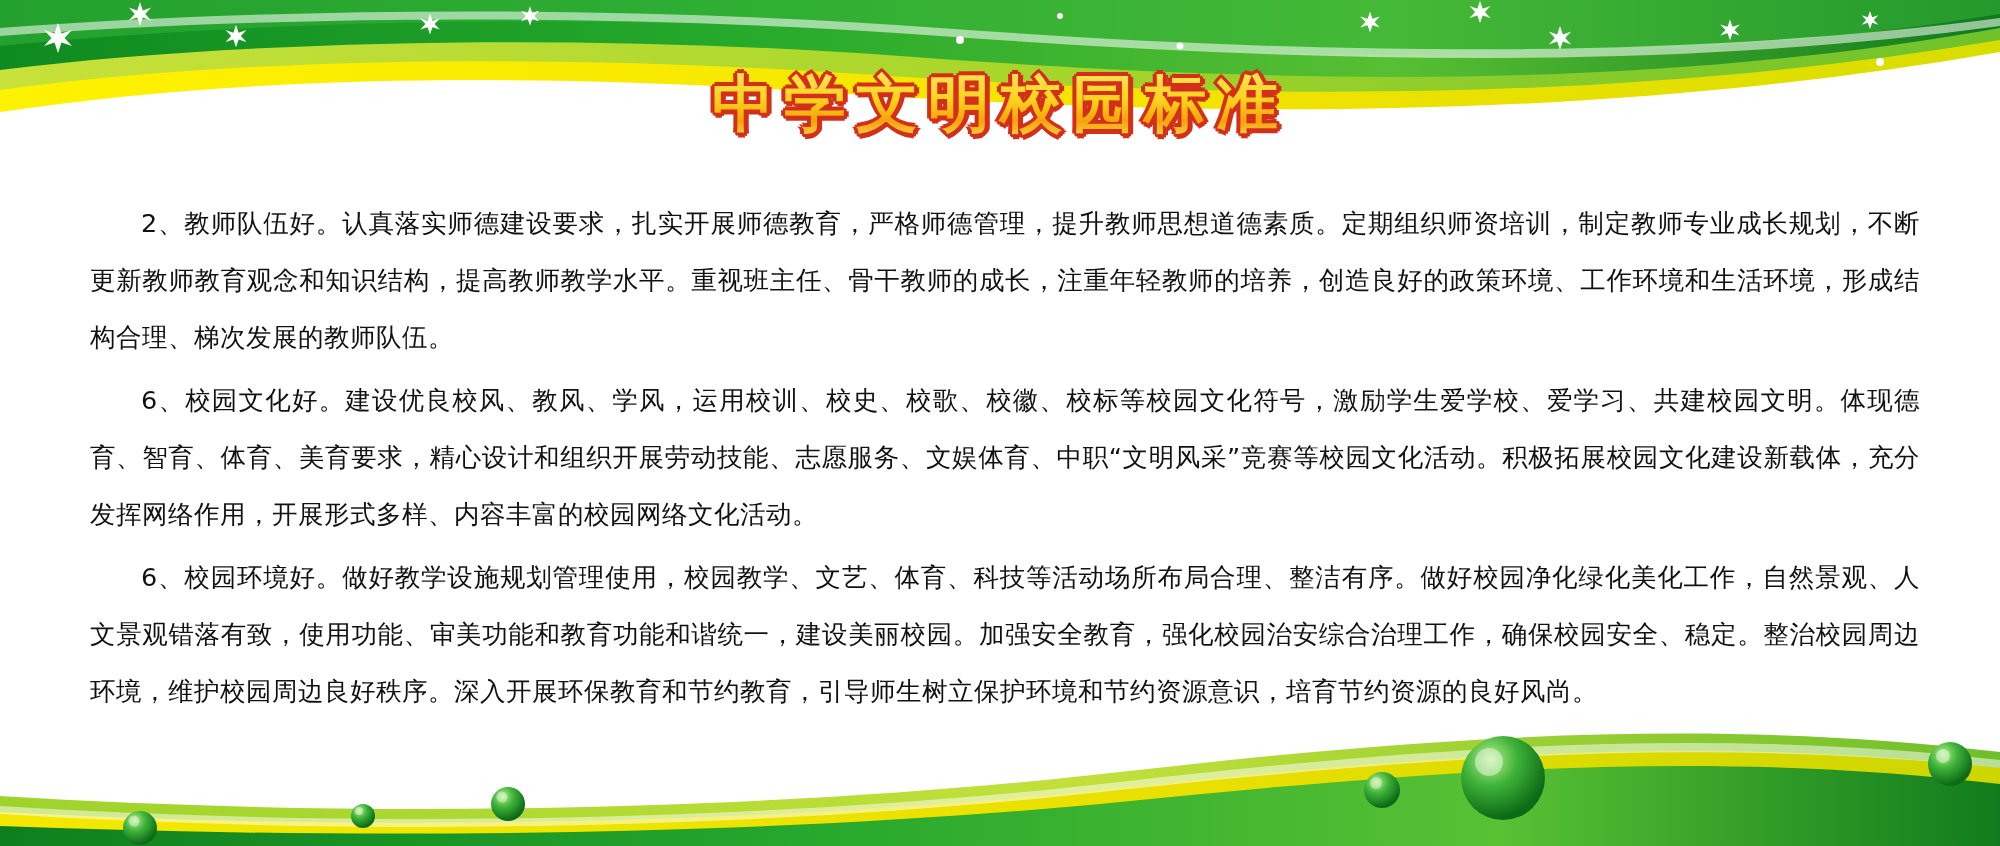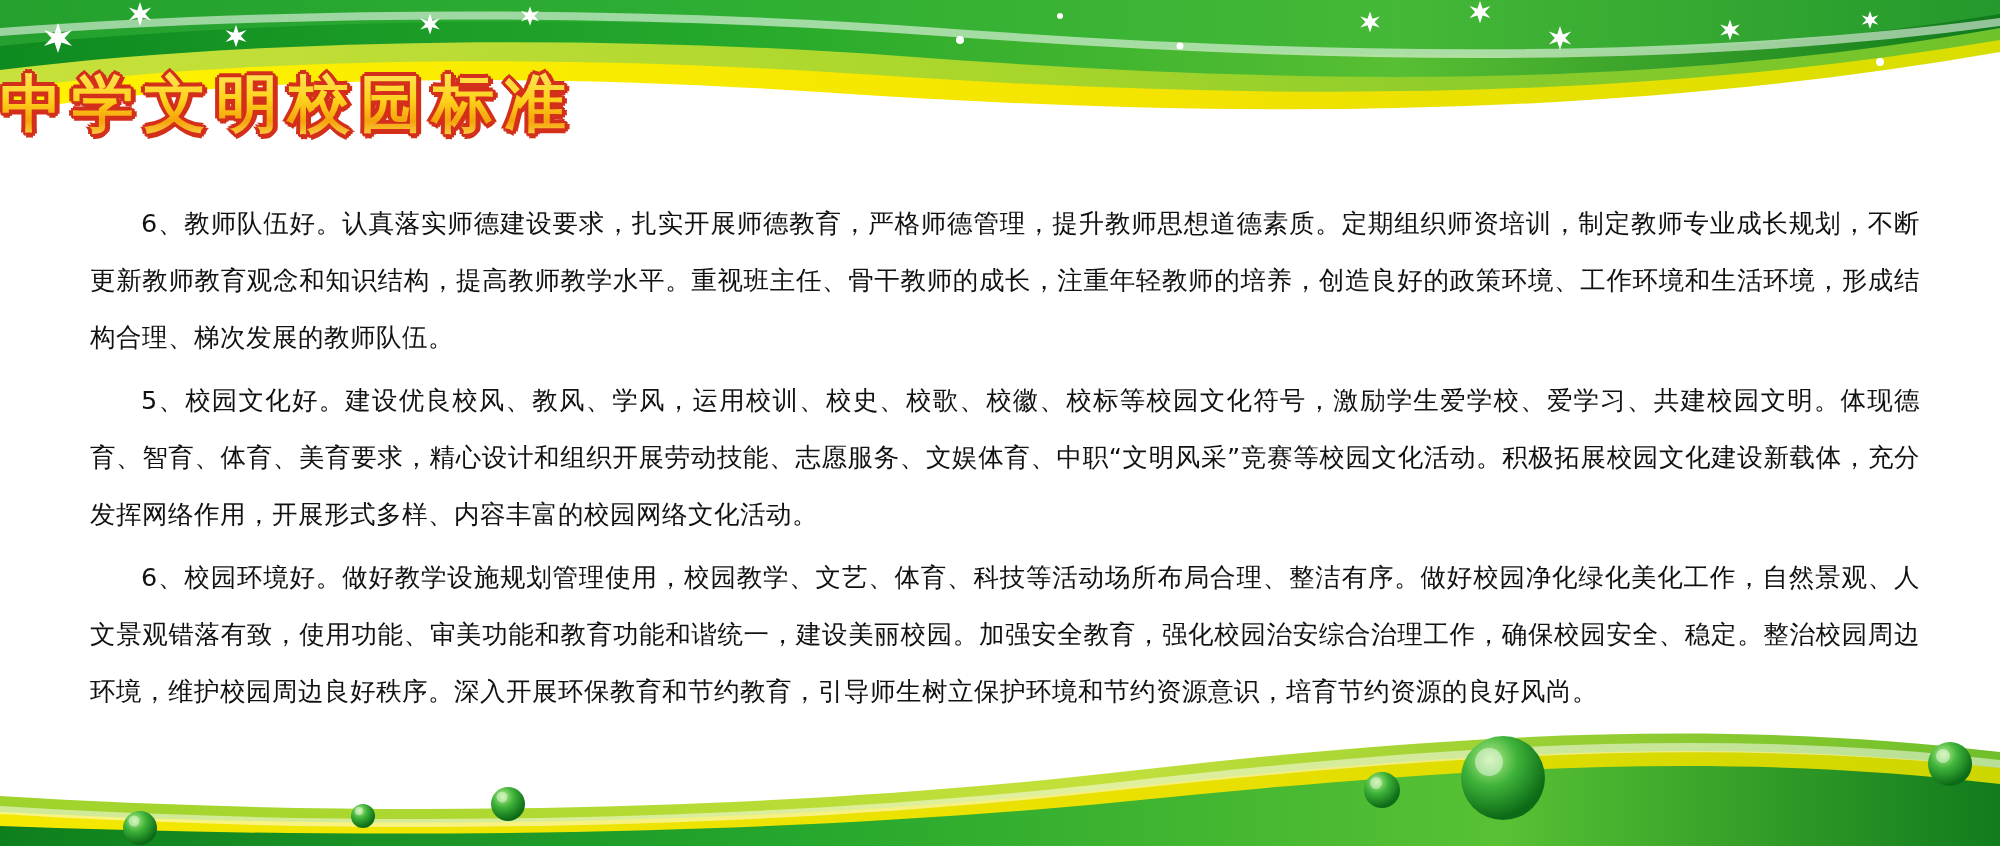--- a/index.html
+++ b/index.html
@@ -39,20 +39,21 @@
     overflow: hidden;
   }
   .bottom-band svg { display: block; }
 
   
   .title-wrap {
     position: absolute;
     left: 0;
     top: 62px;
     width: 2000px;
+    text-align: center;
     z-index: 6;
   }
   .title {
     display: inline-block;
     font-family: "DejaVu Sans", "Liberation Sans", sans-serif;
     font-size: 62px;
     font-weight: bold;
     letter-spacing: 10px;
     color: #f5d73a;
     background: linear-gradient(180deg, #ffe96a 0%, #ffd21d 45%, #f5a30b 70%, #ffe96a 100%);
@@ -167,22 +168,22 @@
         <circle cx="1880" cy="62" r="4"></circle>
       </g>
     </svg>
   </div>
 
   <div class="title-wrap">
     <div class="title">中学文明校园标准</div>
   </div>
 
   <div class="content">
-    <p class="para">6、教师队伍好。认真落实师德建设要求，扎实开展师德教育，严格师德管理，提升教师思想道德素质。定期组织师资培训，制定教师专业成长规划，不断更新教师教育观念和知识结构，提高教师教学水平。重视班主任、骨干教师的成长，注重年轻教师的培养，创造良好的政策环境、工作环境和生活环境，形成结构合理、梯次发展的教师队伍。</p>
-    <p class="para">5、校园文化好。建设优良校风、教风、学风，运用校训、校史、校歌、校徽、校标等校园文化符号，激励学生爱学校、爱学习、共建校园文明。体现德育、智育、体育、美育要求，精心设计和组织开展劳动技能、志愿服务、文娱体育、中职“文明风采”竞赛等校园文化活动。积极拓展校园文化建设新载体，充分发挥网络作用，开展形式多样、内容丰富的校园网络文化活动。</p>
+    <p class="para">2、教师队伍好。认真落实师德建设要求，扎实开展师德教育，严格师德管理，提升教师思想道德素质。定期组织师资培训，制定教师专业成长规划，不断更新教师教育观念和知识结构，提高教师教学水平。重视班主任、骨干教师的成长，注重年轻教师的培养，创造良好的政策环境、工作环境和生活环境，形成结构合理、梯次发展的教师队伍。</p>
+    <p class="para">6、校园文化好。建设优良校风、教风、学风，运用校训、校史、校歌、校徽、校标等校园文化符号，激励学生爱学校、爱学习、共建校园文明。体现德育、智育、体育、美育要求，精心设计和组织开展劳动技能、志愿服务、文娱体育、中职“文明风采”竞赛等校园文化活动。积极拓展校园文化建设新载体，充分发挥网络作用，开展形式多样、内容丰富的校园网络文化活动。</p>
     <p class="para">6、校园环境好。做好教学设施规划管理使用，校园教学、文艺、体育、科技等活动场所布局合理、整洁有序。做好校园净化绿化美化工作，自然景观、人文景观错落有致，使用功能、审美功能和教育功能和谐统一，建设美丽校园。加强安全教育，强化校园治安综合治理工作，确保校园安全、稳定。整治校园周边环境，维护校园周边良好秩序。深入开展环保教育和节约教育，引导师生树立保护环境和节约资源意识，培育节约资源的良好风尚。</p>
   </div>
 
   <div class="bottom-band">
     <svg width="2000" height="190" viewBox="0 0 2000 190" xmlns="http://www.w3.org/2000/svg">
       <defs>
         <linearGradient id="bGreen" x1="0" y1="0" x2="1" y2="0">
           <stop offset="0%" stop-color="#0e7f1d"></stop>
           <stop offset="40%" stop-color="#26a72d"></stop>
           <stop offset="75%" stop-color="#58c134"></stop>

